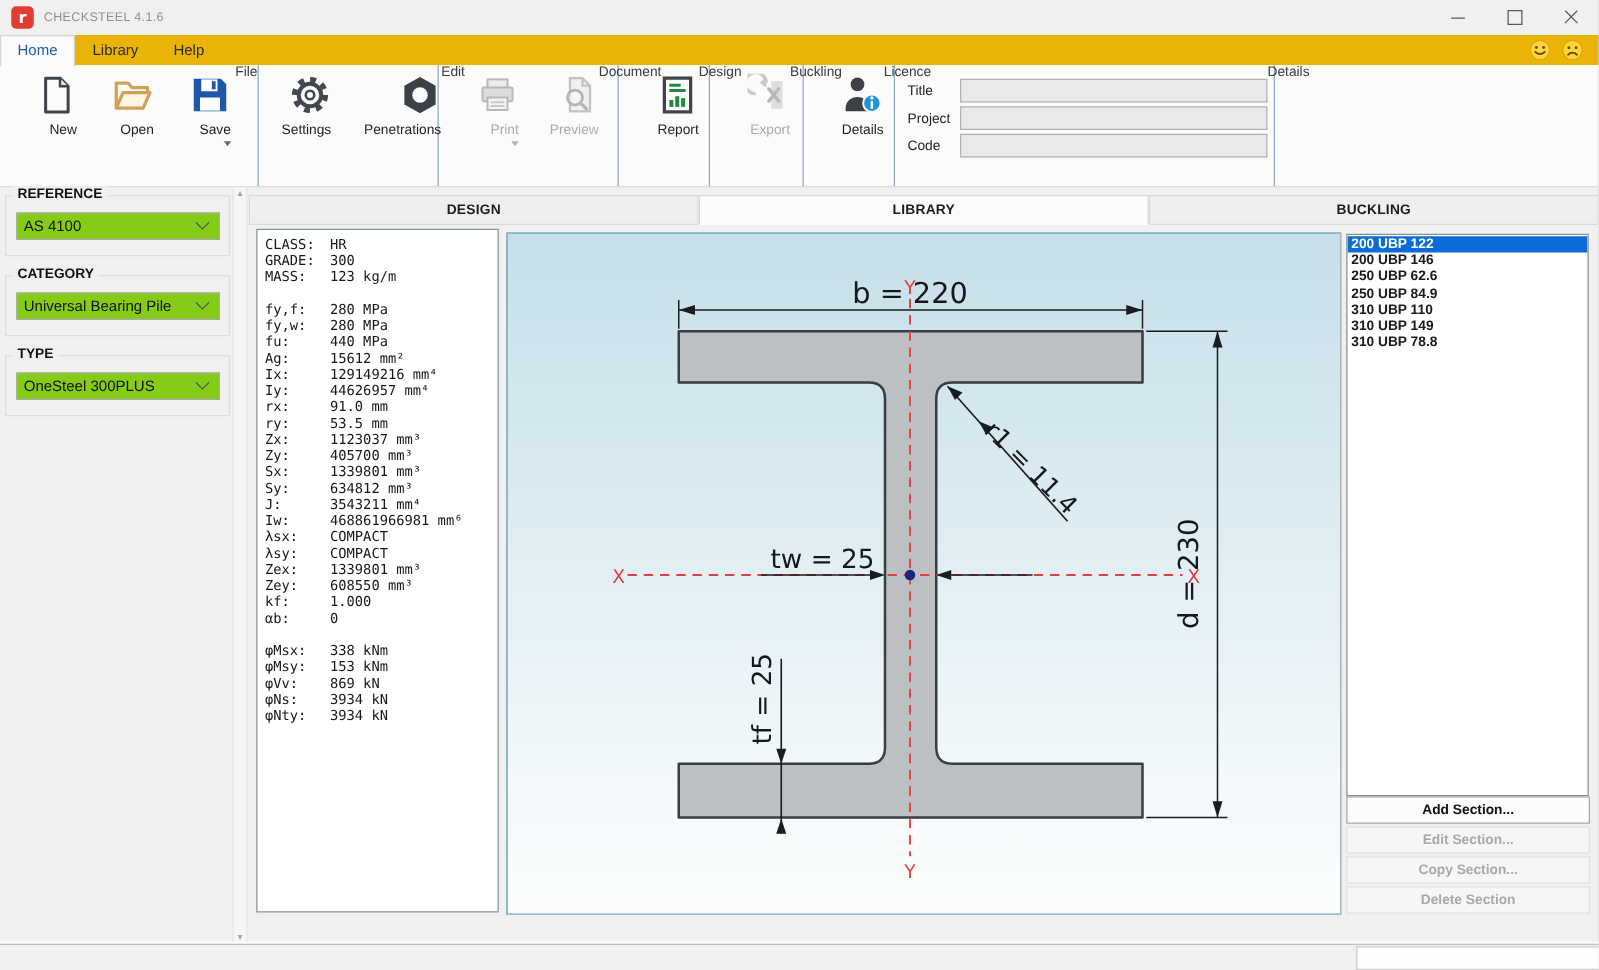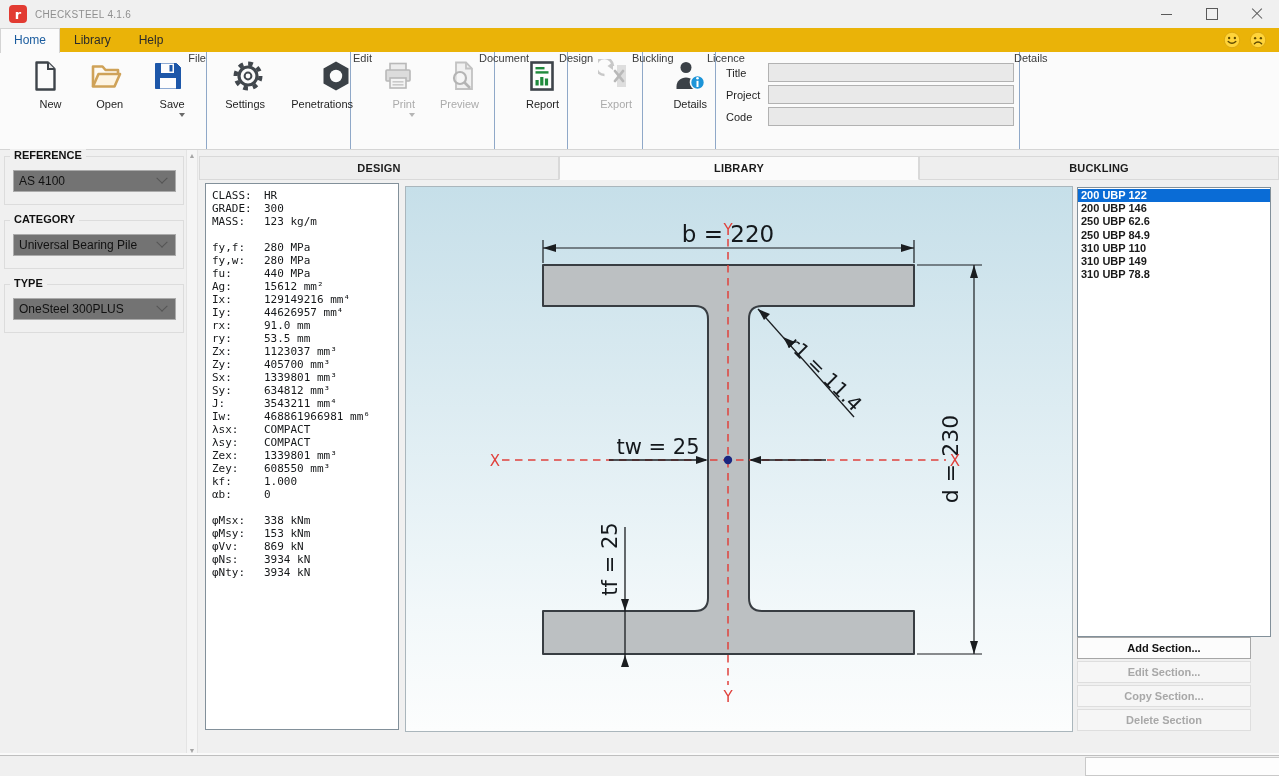--- a/index.html
+++ b/index.html
@@ -39,21 +39,21 @@
   .rbtn.disabled .caret{border-top-color:#b5b5b5;}
   .group-label{text-align:center;font-size:11px;color:#3b3b3b;padding:0 0 4px;}
   .dfields{padding:11px 0 0 10px;display:flex;flex-direction:column;gap:3px;flex:1;}
   .dfrow{display:flex;align-items:center;}
   .dfrow label{width:42px;font-size:11px;color:#1f1f1f;}
   .dfrow input{width:238px;height:15px;background:#e9e9e9;border:1px solid #b2b2b2;font-size:11px;padding:1px 3px;}
   
   .main{position:absolute;left:0;top:150px;right:0;bottom:20px;background:#f0f0f0;}
   .groupbox{position:absolute;left:4px;width:180px;height:49px;border:1px solid #dcdcdc;box-sizing:border-box;}
   .groupbox .gb-label{position:absolute;top:-8px;left:5px;background:#f0f0f0;padding:0 4px;font-size:11px;font-weight:bold;color:#111;}
-  .combo{position:absolute;left:8px;top:13px;width:163px;height:22px;background:#737373;border:1px solid #ababab;
+  .combo{position:absolute;left:8px;top:13px;width:163px;height:22px;background:#84cc16;border:1px solid #ababab;
     display:flex;align-items:center;box-sizing:border-box;}
   .combo .val{flex:1;font-size:12px;color:#111;padding-left:5px;white-space:nowrap;overflow:hidden;}
   .combo .chev{width:7px;height:7px;border-right:1.6px solid #555;border-bottom:1.6px solid #555;transform:rotate(45deg) translate(-2px,-2px);margin-right:9px;}
   .side-scroll{position:absolute;left:186px;top:0;width:10px;bottom:0;background:#f5f5f5;border-left:1px solid #e4e4e4;border-right:1px solid #e4e4e4;}
   .side-scroll i{position:absolute;left:1px;width:8px;text-align:center;font-size:7px;color:#a5a5a5;font-style:normal;}
   
   .view-tabs{position:absolute;left:199px;top:6px;right:0;height:24px;display:flex;}
   .vtab{flex:1;display:flex;align-items:center;justify-content:center;font-size:11px;font-weight:bold;color:#1c1c1c;
     background:#eeeeee;border:1px solid #d9d9d9;box-sizing:border-box;letter-spacing:.2px;}
   .vtab.active{background:#fbfbfb;border-bottom-color:#fbfbfb;}
@@ -63,21 +63,21 @@
   .prop-line{display:flex;font-family:"DejaVu Sans Mono",monospace;font-size:11px;line-height:13px;color:#16181a;white-space:pre;}
   .prop-line .pl{width:52px;}
   
   .diagram{position:absolute;left:405px;top:36px;width:666px;height:544px;border:1px solid #aab6bc;box-sizing:content-box;background:#0ea5e9;}
   .diagram svg{display:block;width:666px;height:544px;}
   
   .seclist{position:absolute;left:1077px;top:37px;width:194px;height:450px;background:#fff;border:1px solid #82909a;
     box-sizing:border-box;overflow:hidden;padding-top:1px;}
   .list-item{font-size:11px;font-weight:600;color:#1a1a1a;padding:0 3px;line-height:13.2px;white-space:nowrap;}
   .list-item.selected{background:#0a6cd6;color:#fff;}
-  .sec-actions{position:absolute;left:1077px;top:487px;width:174px;}
+  .sec-actions{position:absolute;left:1077px;top:487px;width:195px;}
   .section-btn{display:block;width:100%;height:22px;margin-bottom:2px;background:#fcfcfc;border:1px solid #a6a6a6;
     font-family:"Liberation Sans",sans-serif;font-size:11px;font-weight:600;color:#111;}
   .section-btn.disabled{background:#f6f6f6;border-color:#dedede;color:#a8a8a8;}
   
   .statusbar{position:absolute;left:0;bottom:0;right:0;height:20px;background:#f0f0f0;border-top:1px solid #bfbfbf;box-shadow:0 -2px 0 #fafafa;}
   .status-panel{position:absolute;left:1085px;top:1px;right:0;bottom:0;background:#fdfdfd;border:1px solid #c9c9c9;border-right:none;box-sizing:border-box;}
 </style>
 </head>
 <body>
 

